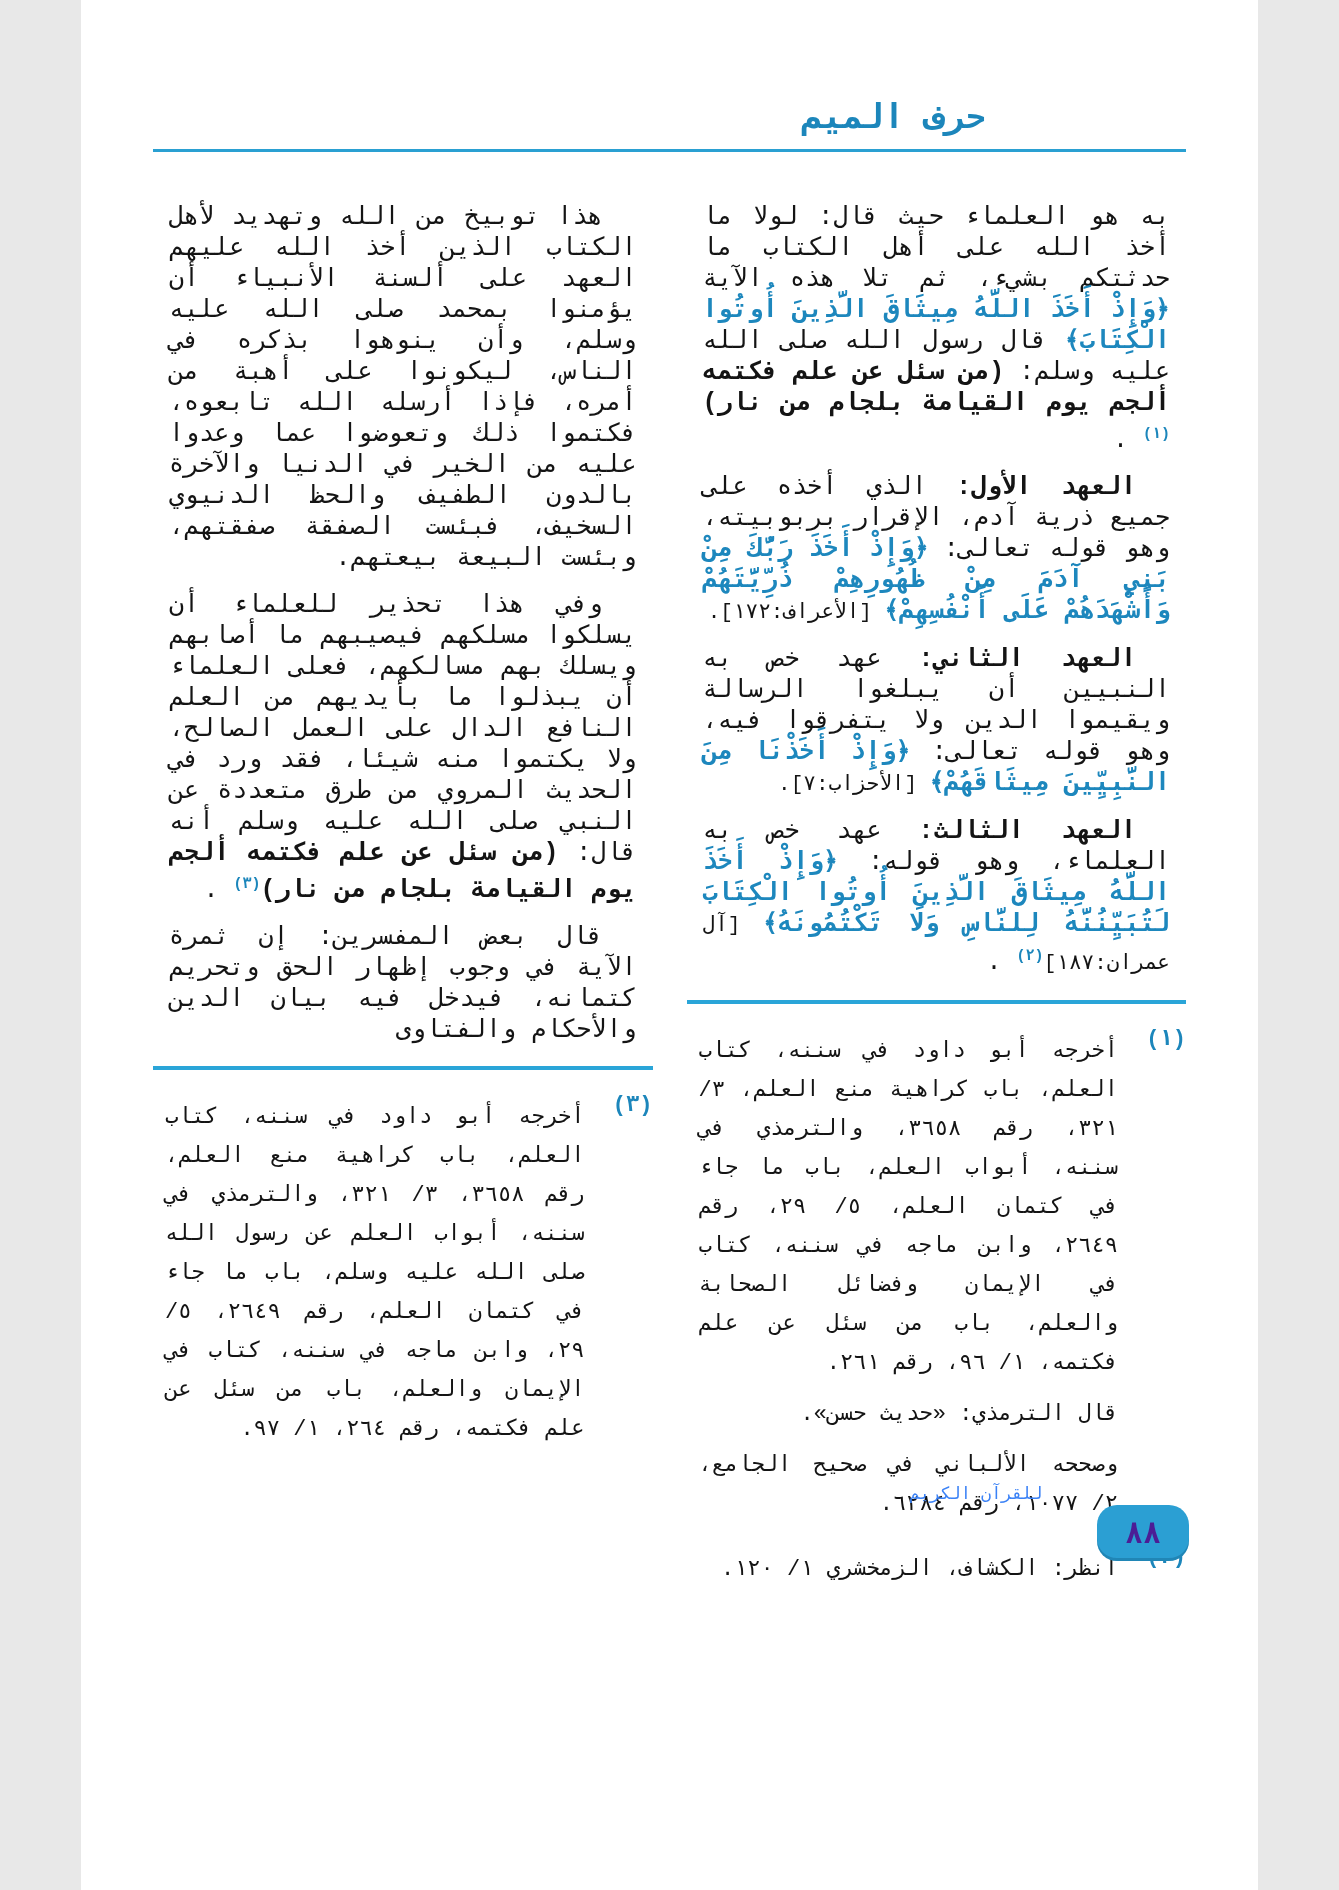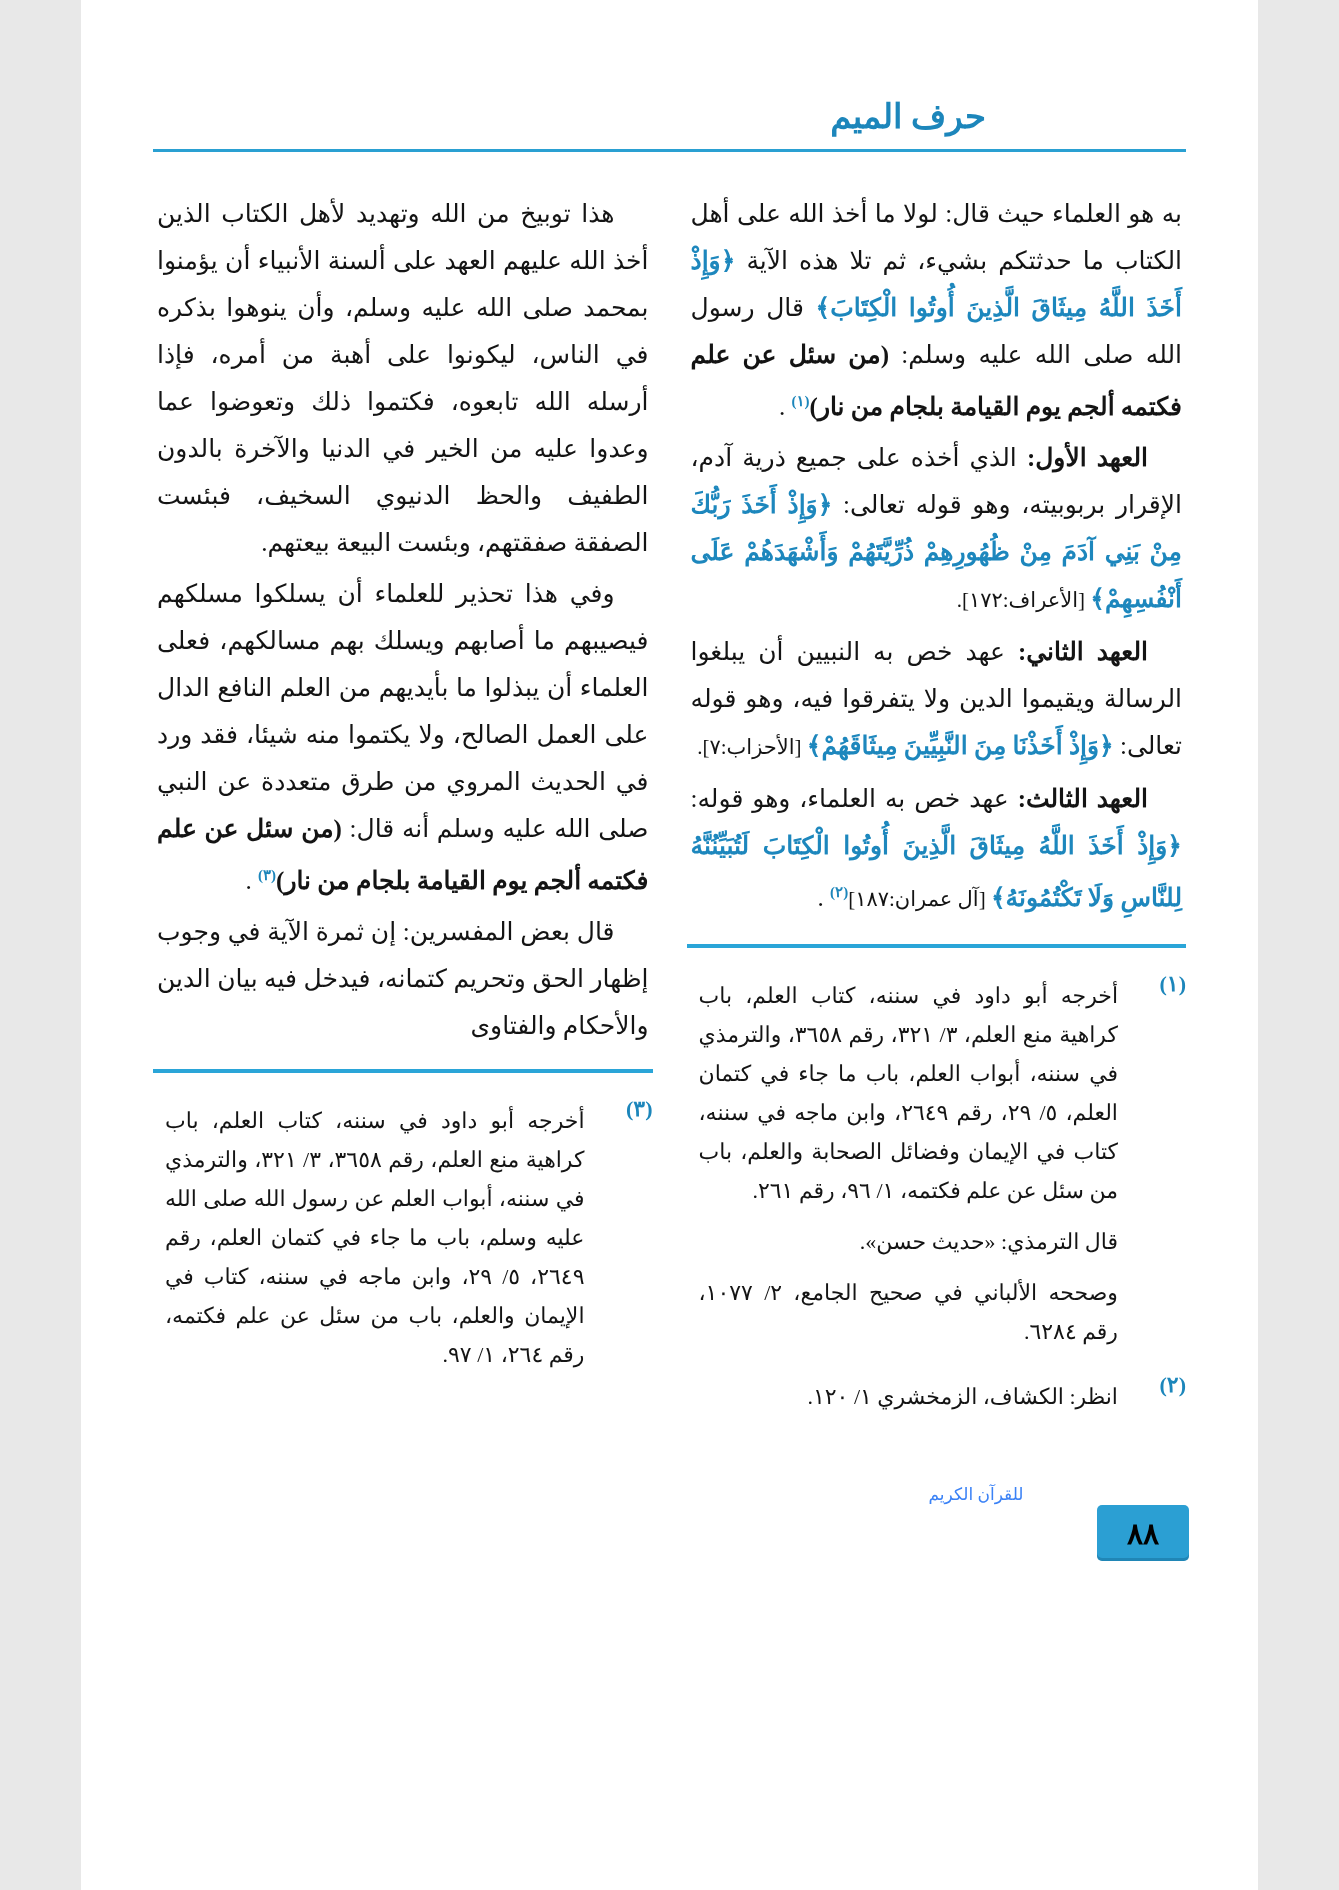--- a/index.html
+++ b/index.html
@@ -2,21 +2,21 @@
 <html lang="ar" dir="rtl"><head>
 <meta charset="utf-8">
 <style>
   html,body{margin:0;padding:0;background:#e8e8e8;}
   .page{
     position:relative;
     width:1177px;height:1890px;
     background:#ffffff;
     margin:0 auto;
     direction:rtl;
-    font-family:Liberation Serif, serif;
+    font-family:Liberation Mono, monospace;
     color:#141414;
     overflow:hidden;
   }
   
   .section-heading{
     position:absolute;
     top:96px;right:272px;
     font-size:34px;
     font-weight:bold;
     color:#1c86bb;
@@ -31,23 +31,23 @@
   
   .columns{
     position:absolute;
     top:186px;left:72px;right:72px;
     display:flex;
     gap:34px;
     align-items:flex-start;
   }
   .col{flex:1 1 0;min-width:0;}
   .body-text p.para{
-    margin:4px;
+    margin:16px;
     font-size:25px;
-    line-height:47px;
+    line-height:31px;
     text-align:justify;
     text-justify:inter-word;
   }
   .body-text p.para.indent{text-indent:34px;}
   .seg-n{}
   .seg-b{font-weight:bold;}
   .seg-q{color:#1d87bd;font-weight:bold;}
   .seg-r{font-size:21px;}
   .seg-fn{color:#1c86bb;font-size:15px;vertical-align:super;font-weight:bold;}
   
@@ -85,23 +85,23 @@
     font-size:17px;
     color:#3b82f6;
     line-height:26px;
     letter-spacing:2px;
   }
   .page-number-badge{
     position:absolute;
     top:1505px;left:1016px;
     width:92px;height:56px;
     background:#2b9fd3;
-    border-radius:5px;
+    border-radius:20px;
     display:flex;align-items:center;justify-content:center;
-    color:#000000;
+    color:#4c1d95;
     font-size:30px;
     font-weight:bold;
     box-shadow:inset 0 -3px 0 rgba(0,60,95,.25);
   }
 </style>
 </head>
 <body>
 
 <div class="page">
 

